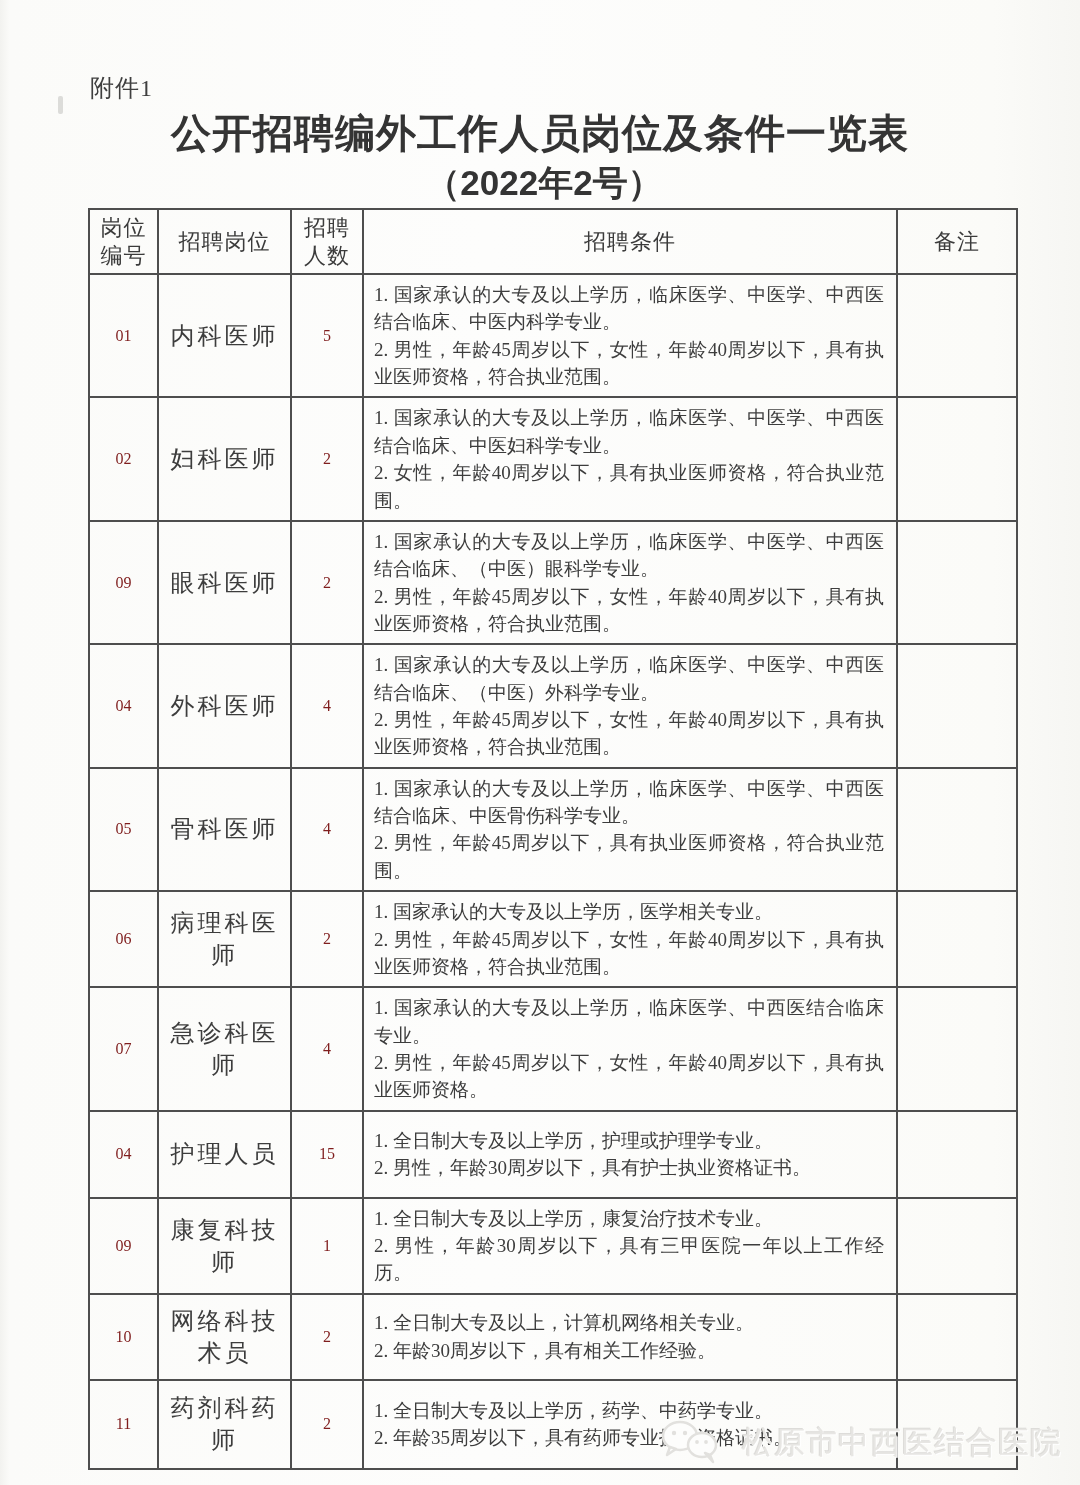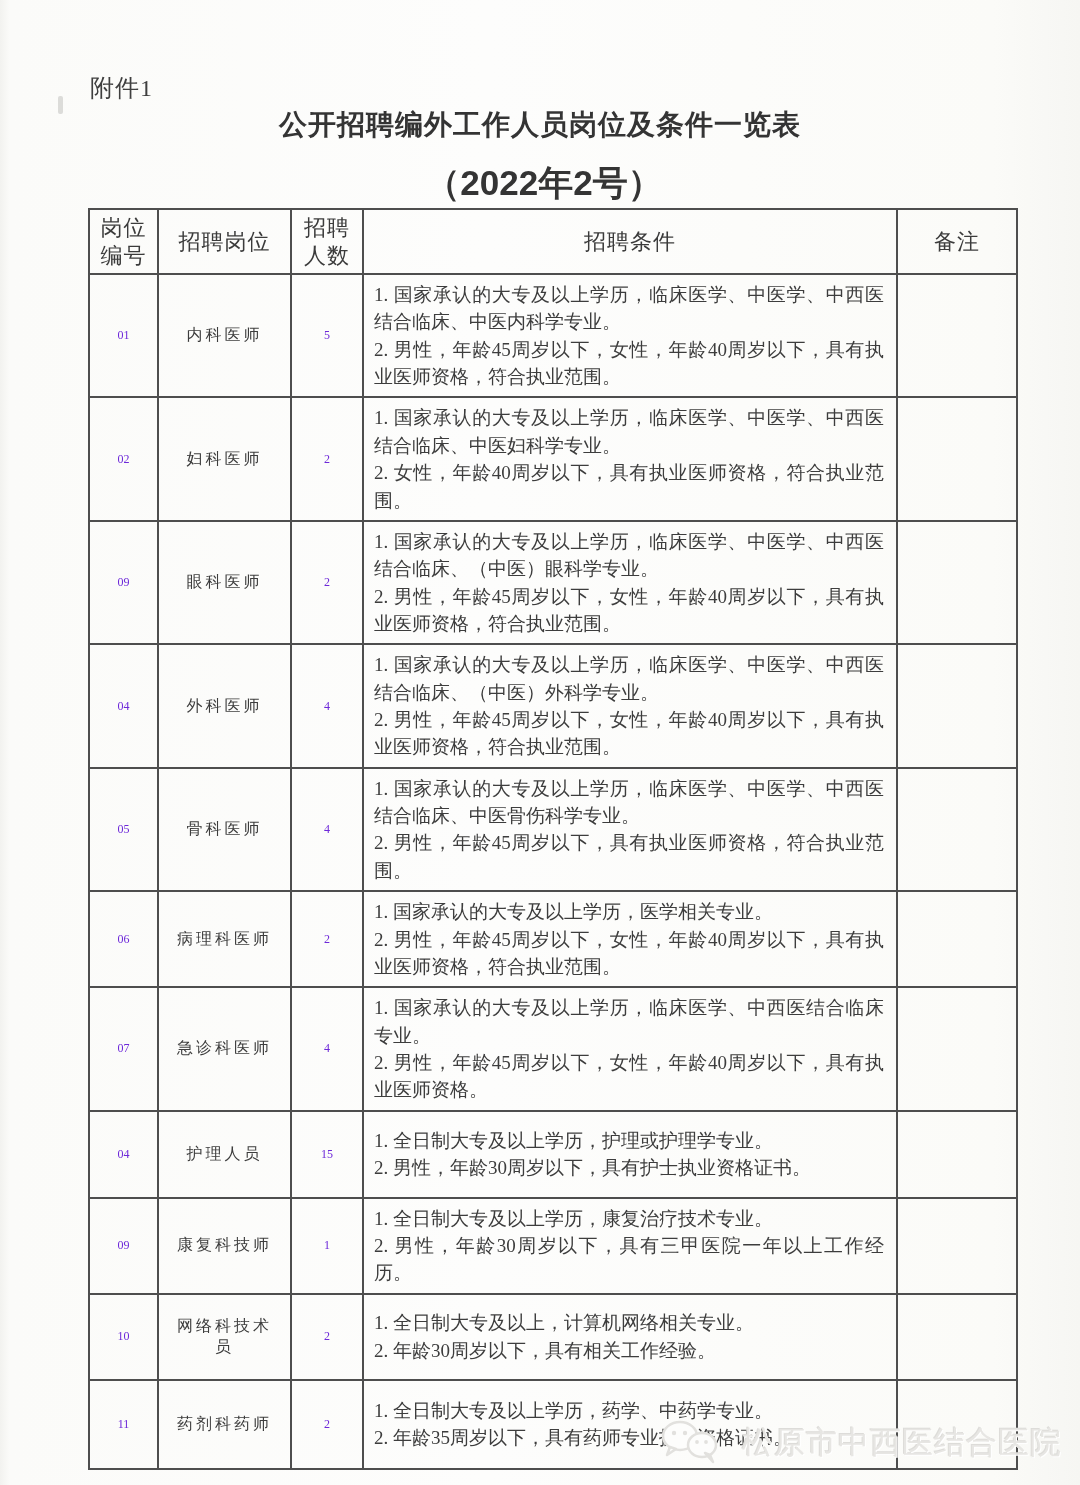--- a/index.html
+++ b/index.html
@@ -27,21 +27,21 @@
     letter-spacing: 1px;
     color: #3f3f3f;
   }
   .title {
     position: absolute;
     left: 0; right: 0;
     top: 106px;
     text-align: center;
     font-family: "Liberation Sans", "DejaVu Sans", sans-serif;
     font-weight: bold;
-    font-size: 28px;
+    font-size: 40px;
     letter-spacing: 1px;
     color: #343434;
   }
   .subtitle {
     position: absolute;
     left: 8px; right: 0;
     top: 160px;
     text-align: center;
     font-family: "Liberation Sans", "DejaVu Sans", sans-serif;
     font-weight: bold;
@@ -65,27 +65,27 @@
     font-size: 22px;
     letter-spacing: 1px;
     color: #3b3b3b;
     height: 65px;
     text-align: center;
     line-height: 1.25;
     padding: 2px 4px;
   }
   td.c-no, td.c-count {
     text-align: center;
-    font-size: 12px;
-    color: #6d28d9;
+    font-size: 16px;
+    color: #7f1d1d;
     margin-left: 40px;
   }
   td.c-pos {
     text-align: center;
-    font-size: 16px;
+    font-size: 24px;
     letter-spacing: 3px;
     color: #3d3d3d;
     padding: 0 10px;
   }
   td.c-cond {
     padding: 6px 12px 6px 10px;
     font-size: 19px;
     line-height: 1.44;
     text-align: justify;
     color: #3d3d3d;

